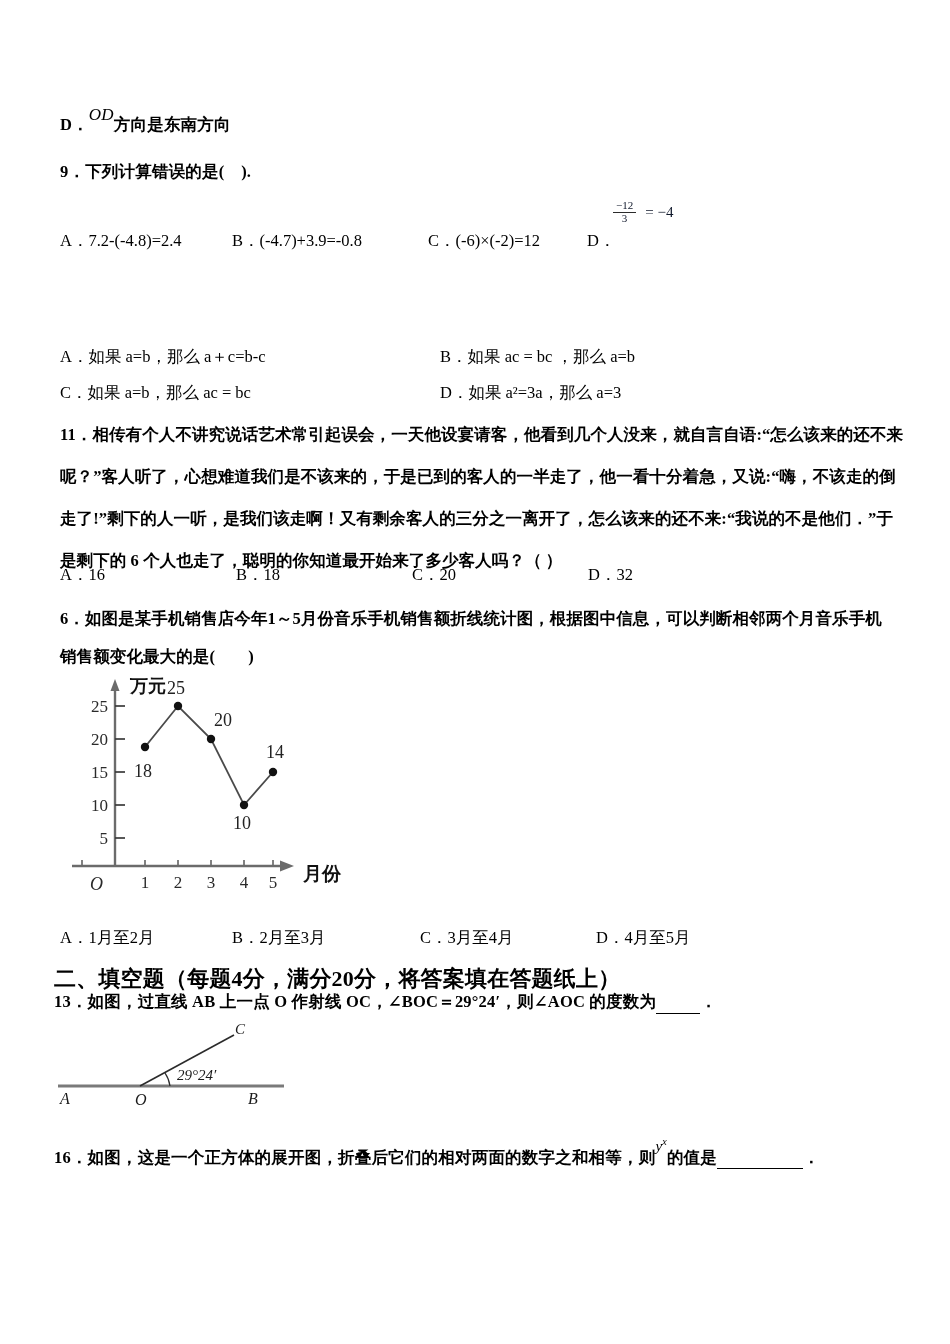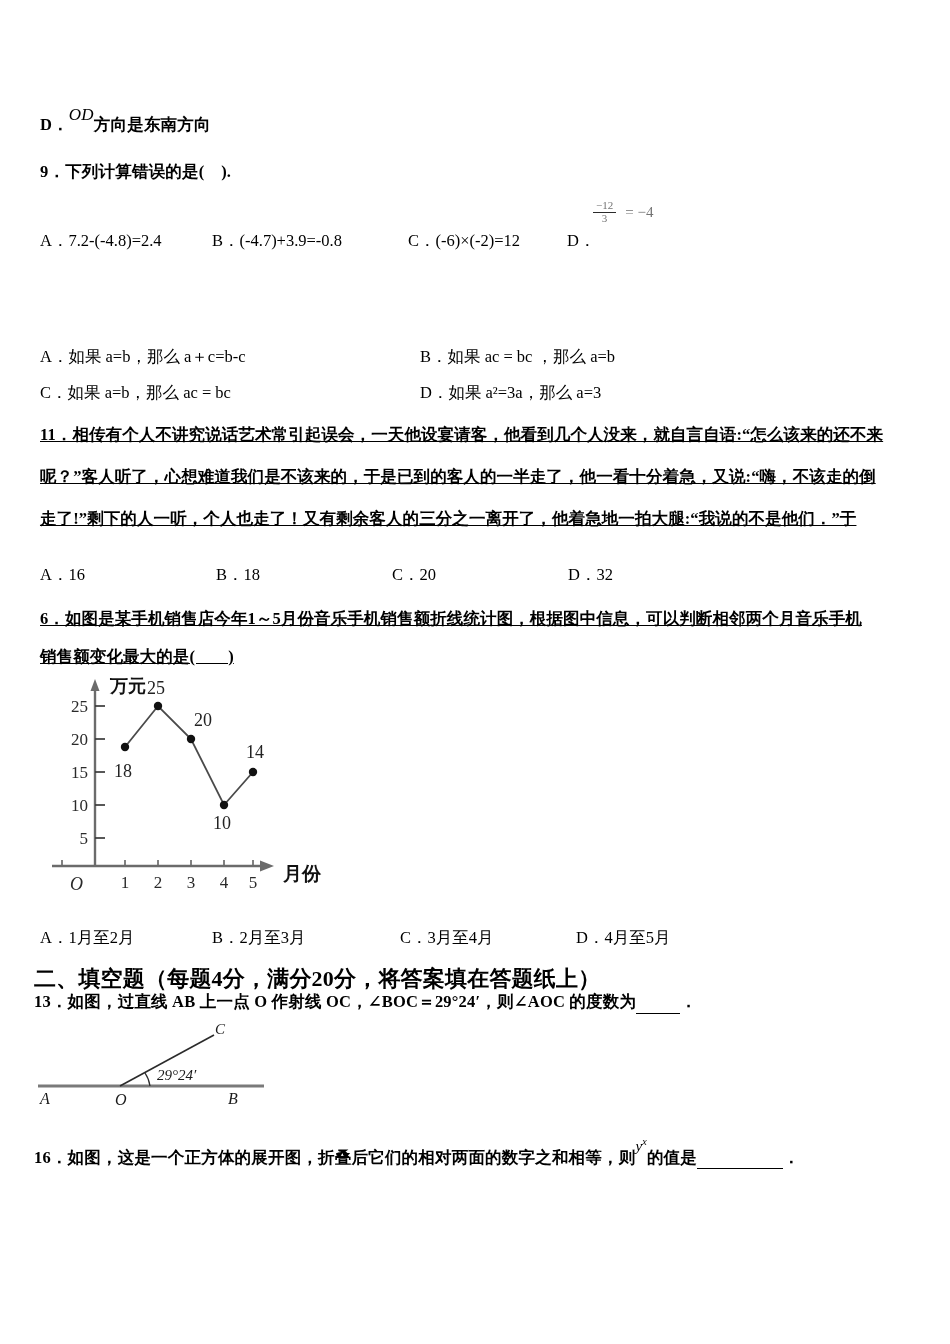--- a/index.html
+++ b/index.html
@@ -14,37 +14,37 @@
     font-family: "Liberation Serif", "DejaVu Serif", serif;
     color: #000000;
     overflow: hidden;
   }
   .page {
     position: relative;
     width: 812px;
     height: 1344px;
     padding: 4px;
     box-sizing: border-box;
+    margin-left: 20px;
   }
   .abs { position: absolute; }
 
   
   .q-line {
     font-size: 16.5px;
     font-weight: bold;
     line-height: 1.45;
     letter-spacing: 0.2px;
     white-space: nowrap;
   }
   .q-para {
     font-size: 16.5px;
     font-weight: bold;
     line-height: 2.55;
     letter-spacing: 0.1px;
-    text-decoration: underline;
   }
   .opt-row {
     font-size: 16.5px;
     font-weight: normal;
     white-space: nowrap;
   }
   .raised {
     display: inline-block;
     vertical-align: super;
     font-size: 17px;
@@ -64,21 +64,21 @@
     border-bottom: 1.4px solid #000;
     vertical-align: bottom;
   }
 
   
   .frac-eq {
     display: inline-flex;
     align-items: center;
     font-family: "Liberation Serif", "DejaVu Serif", serif;
     font-weight: normal;
-    color: #737373;
+    color: #0f172a;
     font-size: 15px;
   }
   .frac {
     display: inline-flex;
     flex-direction: column;
     align-items: center;
     line-height: 1.05;
     margin-right: 5px;
   }
   .frac .num {
@@ -156,21 +156,22 @@
       <span>C．</span><span>如果 a=b，那么 ac = bc</span>
     </span>
     <span class="opt-row abs" style="left:380px; top:36px;">
       <span>D．</span><span>如果 a²=3a，那么 a=3</span>
     </span>
   </div>
 
   <div class="abs" style="left:40px; top:414px; width:880px;">
     <div class="q-para" style="line-height:42px;">11．相传有个人不讲究说话艺术常引起误会，一天他设宴请客，他看到几个人没来，就自言自语:“怎么该来的还不来</div>
     <div class="q-para" style="line-height:42px;">呢？”客人听了，心想难道我们是不该来的，于是已到的客人的一半走了，他一看十分着急，又说:“嗨，不该走的倒</div>
-    <div class="q-para" style="line-height:42px;">走了!”剩下的人一听，个人也走了！又有剩余客人的三分之一离开了，他着急地一拍大腿:“我说的不是他们．”于</div>
+    <div class="q-para" style="line-height:42px;">走了!”剩下的人一听，是我们该走啊！又有剩余客人的三分之一离开了，怎么该来的还不来:“我说的不是他们．”于</div>
+    <div class="q-para" style="line-height:42px;">是剩下的 6 个人也走了，聪明的你知道最开始来了多少客人吗？（ ）</div>
   </div>
 
   <div class="abs" style="left:40px; top:564px; width:880px;">
     <span class="opt-row abs" style="left:0px; top:0px;">
       <span>A．</span><span>16</span>
     </span>
     <span class="opt-row abs" style="left:176px; top:0px;">
       <span>B．</span><span>18</span>
     </span>
     <span class="opt-row abs" style="left:352px; top:0px;">

